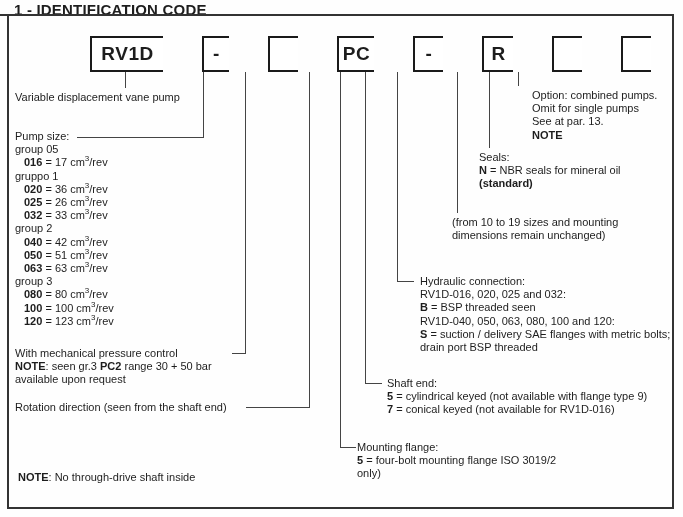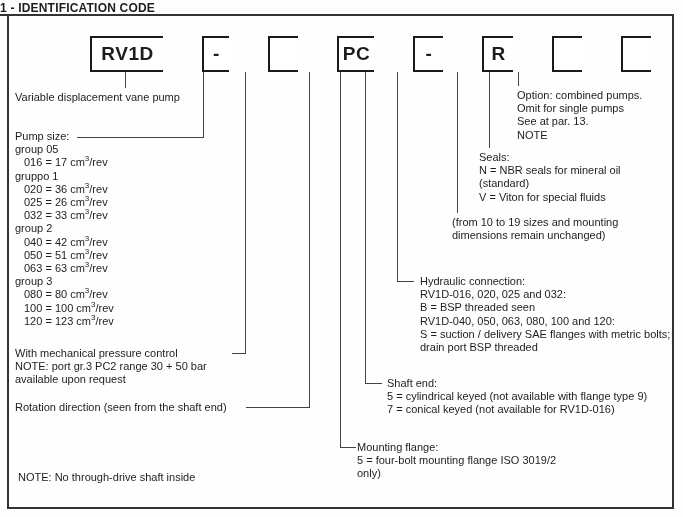--- a/index.html
+++ b/index.html
@@ -5,22 +5,22 @@
   * { margin:0; padding:0; box-sizing:border-box; }
   html,body { width:683px; height:517px; }
   body {
     position:relative;
     background:#fefefe;
     color:#1d1d1d;
     font-family:"Liberation Sans", sans-serif;
     overflow:hidden;
   }
   .title {
-    position:absolute; left:0; top:1px;
-    font-size:12px; font-weight:bold; letter-spacing:.2px;
+    position:absolute; left:14px; top:1px;
+    font-size:15px; font-weight:bold; letter-spacing:.2px;
     white-space:nowrap;
   }
   .rule { position:absolute; background:#333; }
   .frame {
     position:absolute; left:7px; top:14px; width:667px; height:495px;
     border:2px solid #333;
   }
   .cells { position:absolute; left:90px; top:36px; display:flex;gap:39px; }
   .cell {
     height:36px;
@@ -32,21 +32,21 @@
   .cell:last-child { border-right:2px solid #1a1a1a; }
   .vline { position:absolute; width:1px; background:#444; }
   .hline { position:absolute; height:1px; background:#444; }
   .block {
     position:absolute;
     font-size:11px; line-height:13.2px;
     white-space:nowrap;
   }
   .ln { white-space:nowrap; }
   .ind { padding-left:9px; }
-  .b { font-weight:normal; }
+  .b { font-weight:bold; }
   sup { font-size:8px; line-height:0; vertical-align:super; }
 </style>
 </head>
 <body>
 
 <div class="title">1 - IDENTIFICATION CODE</div>
 <div class="rule" style="left:0;top:14px;width:674px;height:2px;"></div>
 <div class="frame"></div>
 
 <div class="cells">
@@ -97,40 +97,39 @@
     <div class="ln ind"><span class="b">040</span><span> = 42 cm</span><sup>3</sup><span>/rev</span></div>
     <div class="ln ind"><span class="b">050</span><span> = 51 cm</span><sup>3</sup><span>/rev</span></div>
     <div class="ln ind"><span class="b">063</span><span> = 63 cm</span><sup>3</sup><span>/rev</span></div>
     <div class="ln"><span>group 3</span></div>
     <div class="ln ind"><span class="b">080</span><span> = 80 cm</span><sup>3</sup><span>/rev</span></div>
     <div class="ln ind"><span class="b">100</span><span> = 100 cm</span><sup>3</sup><span>/rev</span></div>
     <div class="ln ind"><span class="b">120</span><span> = 123 cm</span><sup>3</sup><span>/rev</span></div>
   </div>
 <div class="block" style="left:15px;top:347px">
     <div class="ln"><span>With mechanical pressure control</span></div>
-    <div class="ln"><span class="b">NOTE</span><span>: port gr.3 </span><span class="b">PC2</span><span> range 30 + 50 bar</span></div>
+    <div class="ln"><span class="b">NOTE</span><span>: seen gr.3 </span><span class="b">PC2</span><span> range 30 + 50 bar</span></div>
     <div class="ln"><span>available upon request</span></div>
   </div>
 <div class="block" style="left:15px;top:401px">
     <div class="ln"><span>Rotation direction (seen from the shaft end)</span></div>
   </div>
 <div class="block" style="left:18px;top:471px">
     <div class="ln"><span class="b">NOTE</span><span>: No through-drive shaft inside</span></div>
   </div>
-<div class="block" style="left:517px;top:89px">
+<div class="block" style="left:532px;top:89px">
     <div class="ln"><span>Option: combined pumps.</span></div>
     <div class="ln"><span>Omit for single pumps</span></div>
     <div class="ln"><span>See at par. 13.</span></div>
     <div class="ln"><span class="b">NOTE</span></div>
   </div>
 <div class="block" style="left:479px;top:151px">
     <div class="ln"><span>Seals:</span></div>
     <div class="ln"><span class="b">N</span><span> = NBR seals for mineral oil</span></div>
     <div class="ln"><span class="b">(standard)</span></div>
-    <div class="ln"><span class="b">V</span><span> = Viton for special fluids</span></div>
   </div>
 <div class="block" style="left:452px;top:216px">
     <div class="ln"><span>(from 10 to 19 sizes and mounting</span></div>
     <div class="ln"><span>dimensions remain unchanged)</span></div>
   </div>
 <div class="block" style="left:420px;top:275px">
     <div class="ln"><span>Hydraulic connection:</span></div>
     <div class="ln"><span>RV1D-016, 020, 025 and 032:</span></div>
     <div class="ln"><span class="b">B</span><span> = BSP threaded seen</span></div>
     <div class="ln"><span>RV1D-040, 050, 063, 080, 100 and 120:</span></div>

